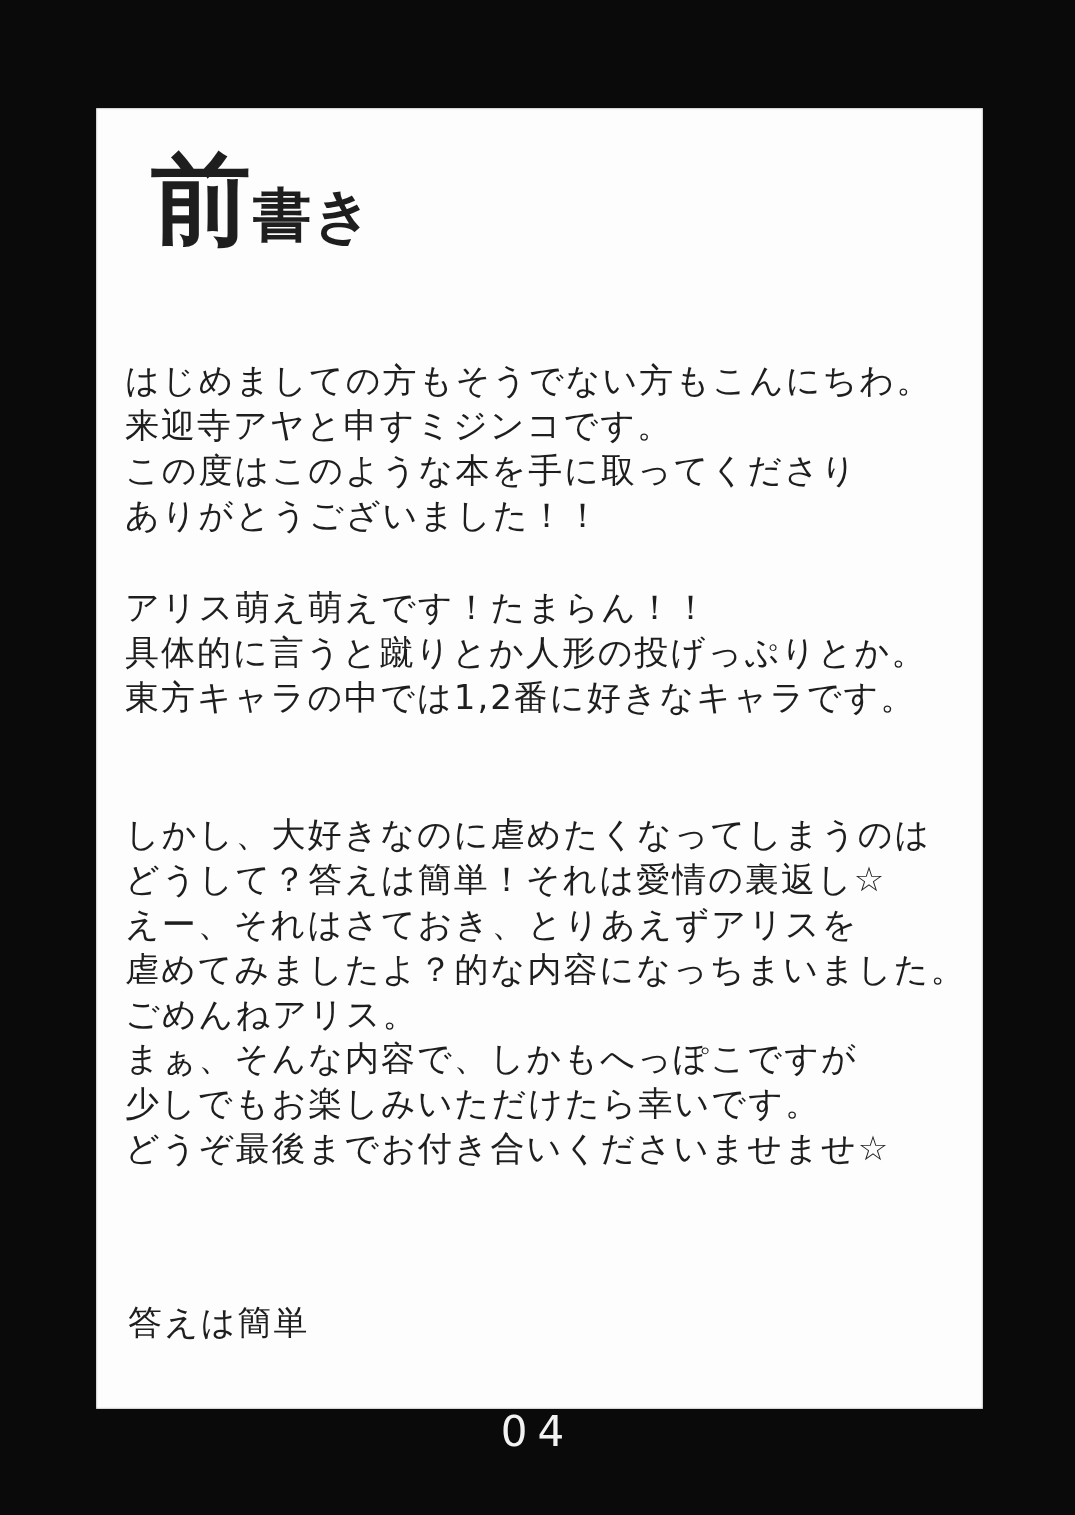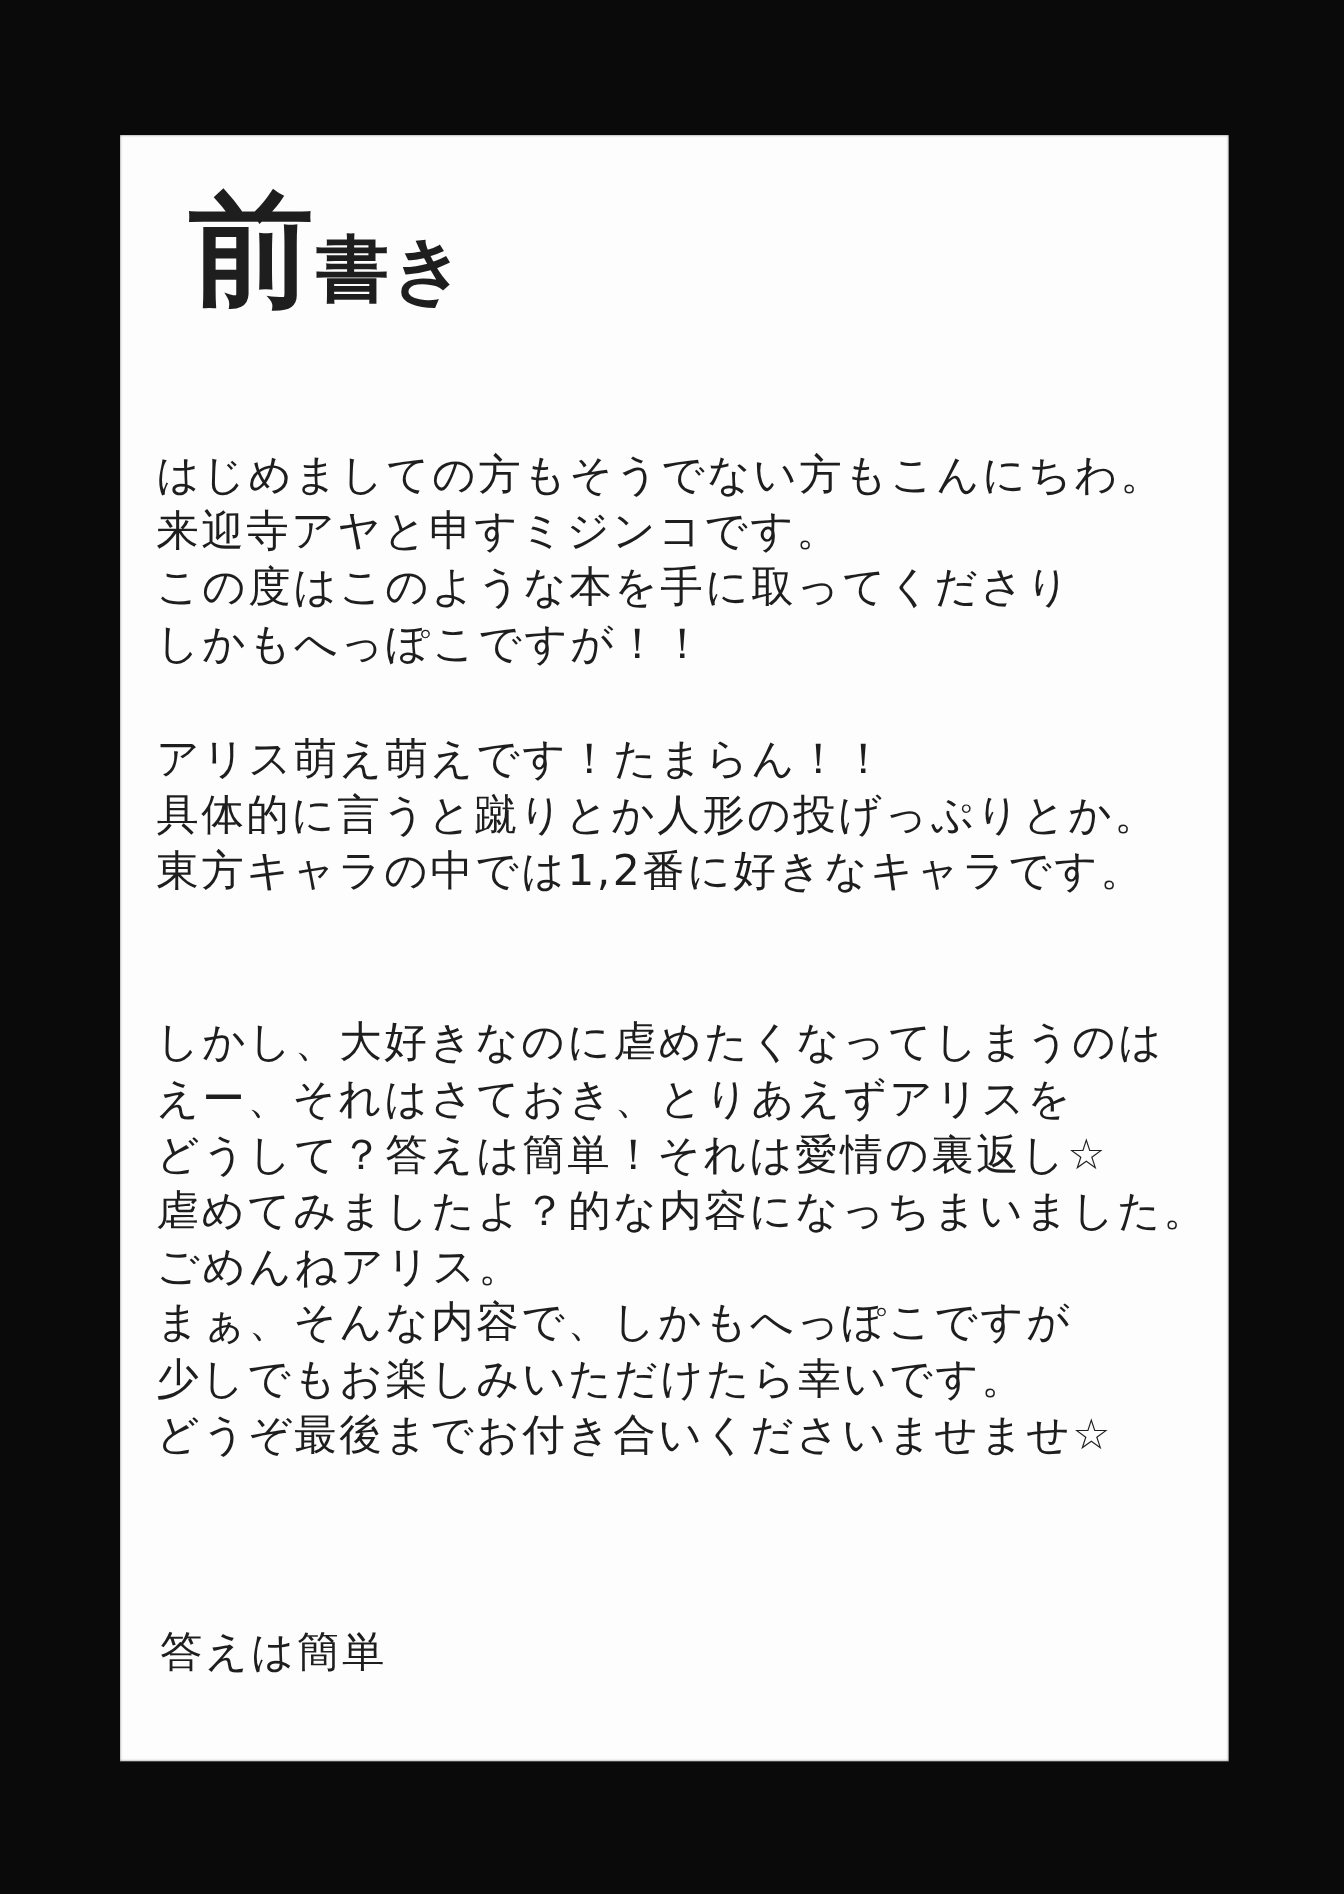--- a/index.html
+++ b/index.html
@@ -91,39 +91,40 @@
 
     <h1 class="title">
       <span class="title-big">前</span>
       <span class="title-small">書き</span>
     </h1>
 
     <div class="para para-greeting">
       <div class="line">はじめましての方もそうでない方もこんにちわ。</div>
       <div class="line">来迎寺アヤと申すミジンコです。</div>
       <div class="line">この度はこのような本を手に取ってくださり</div>
-      <div class="line">しかもへっぽこですが！！</div>
+      <div class="line">ありがとうございました！！</div>
     </div>
 
     <div class="para para-book-intro">
       <div class="line">アリス萌え萌えです！たまらん！！</div>
       <div class="line">具体的に言うと蹴りとか人形の投げっぷりとか。</div>
       <div class="line">東方キャラの中では1,2番に好きなキャラです。</div>
     </div>
 
     <div class="para para-apology">
       <div class="line">しかし、大好きなのに虐めたくなってしまうのは</div>
+      <div class="line">どうして？答えは簡単！それは愛情の裏返し☆</div>
       <div class="line">えー、それはさておき、とりあえずアリスを</div>
-      <div class="line">どうして？答えは簡単！それは愛情の裏返し☆</div>
       <div class="line">虐めてみましたよ？的な内容になっちまいました。</div>
       <div class="line">ごめんねアリス。</div>
     </div>
 
     <div class="para para-closing">
       <div class="line">まぁ、そんな内容で、しかもへっぽこですが</div>
       <div class="line">少しでもお楽しみいただけたら幸いです。</div>
       <div class="line">どうぞ最後までお付き合いくださいませませ☆</div>
     </div>
 
     <div class="signature">答えは簡単</div>
   </div>
 
+  <div class="page-number">04</div>
 </div>
 
 </body></html>

